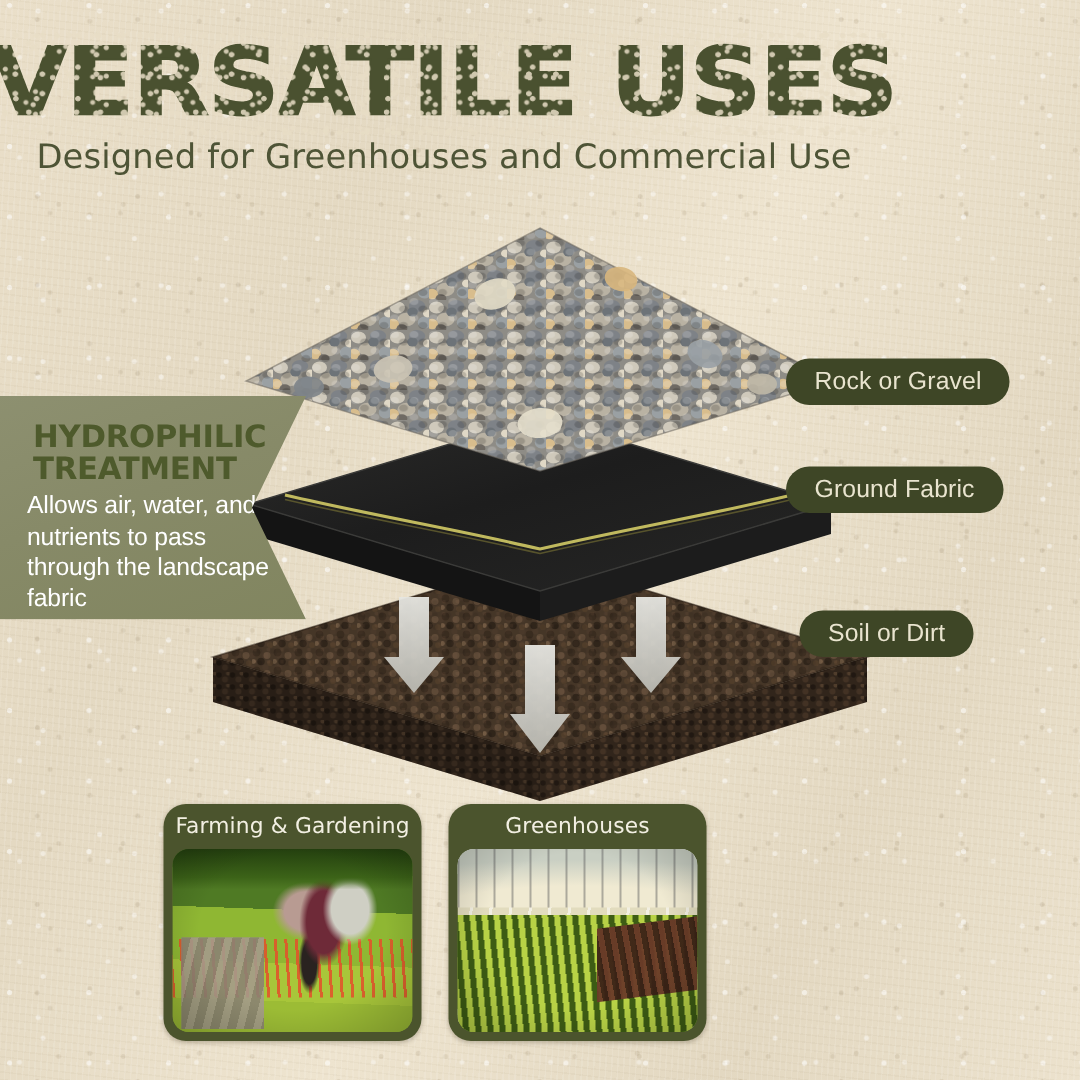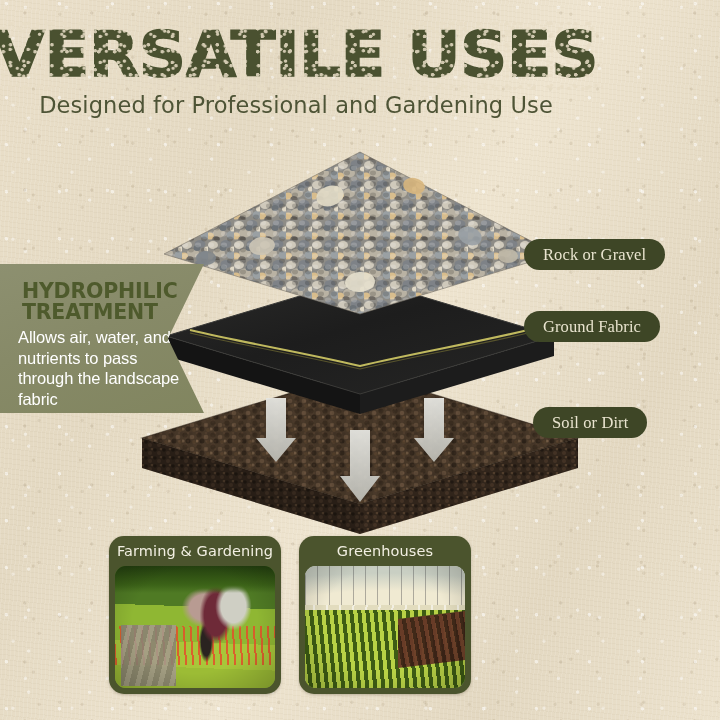--- a/index.html
+++ b/index.html
@@ -119,21 +119,21 @@
   
   .pill {
     position: absolute;
     height: 31px;
     display: flex;
     align-items: center;
     padding: 0 19px;
     border-radius: 16px;
     background: #3e4626;
     color: #e9e4cf;
-    font-family: Liberation Serif, serif;
+    font-family: Liberation Sans, sans-serif;
     font-size: 16.5px;
     white-space: nowrap;
     letter-spacing: .1px;
   }
   #pill-rock   { left: 524px; top: 239px; }
   #pill-fabric { left: 524px; top: 311px; align-items: center; }
   #pill-soil   { left: 533px; top: 407px; justify-content: flex-end; }
 
   
   #cards {
@@ -295,21 +295,21 @@
   }
 </style>
 </head>
 <body>
 
 <div id="poster">
   <div id="paper-grain"></div>
 
   <div id="header">
     <h1 id="main-title"><span class="distress">VERSATILE USES</span></h1>
-    <p id="subtitle">Designed for Professional and Gardening Use</p>
+    <p id="subtitle">Designed for Greenhouses and Commercial Use</p>
   </div>
 
   <svg id="stack" viewBox="0 0 720 720">
     <defs>
 
       <pattern id="gravelPat" width="26" height="20" patternUnits="userSpaceOnUse">
         <rect width="26" height="20" fill="#8e8c86"></rect>
         <ellipse cx="5" cy="5" rx="5" ry="4" fill="#cfc9bb"></ellipse>
         <ellipse cx="18" cy="4" rx="5.5" ry="4" fill="#7e8287"></ellipse>
         <ellipse cx="11" cy="13" rx="6" ry="4.5" fill="#b9b2a3"></ellipse>

